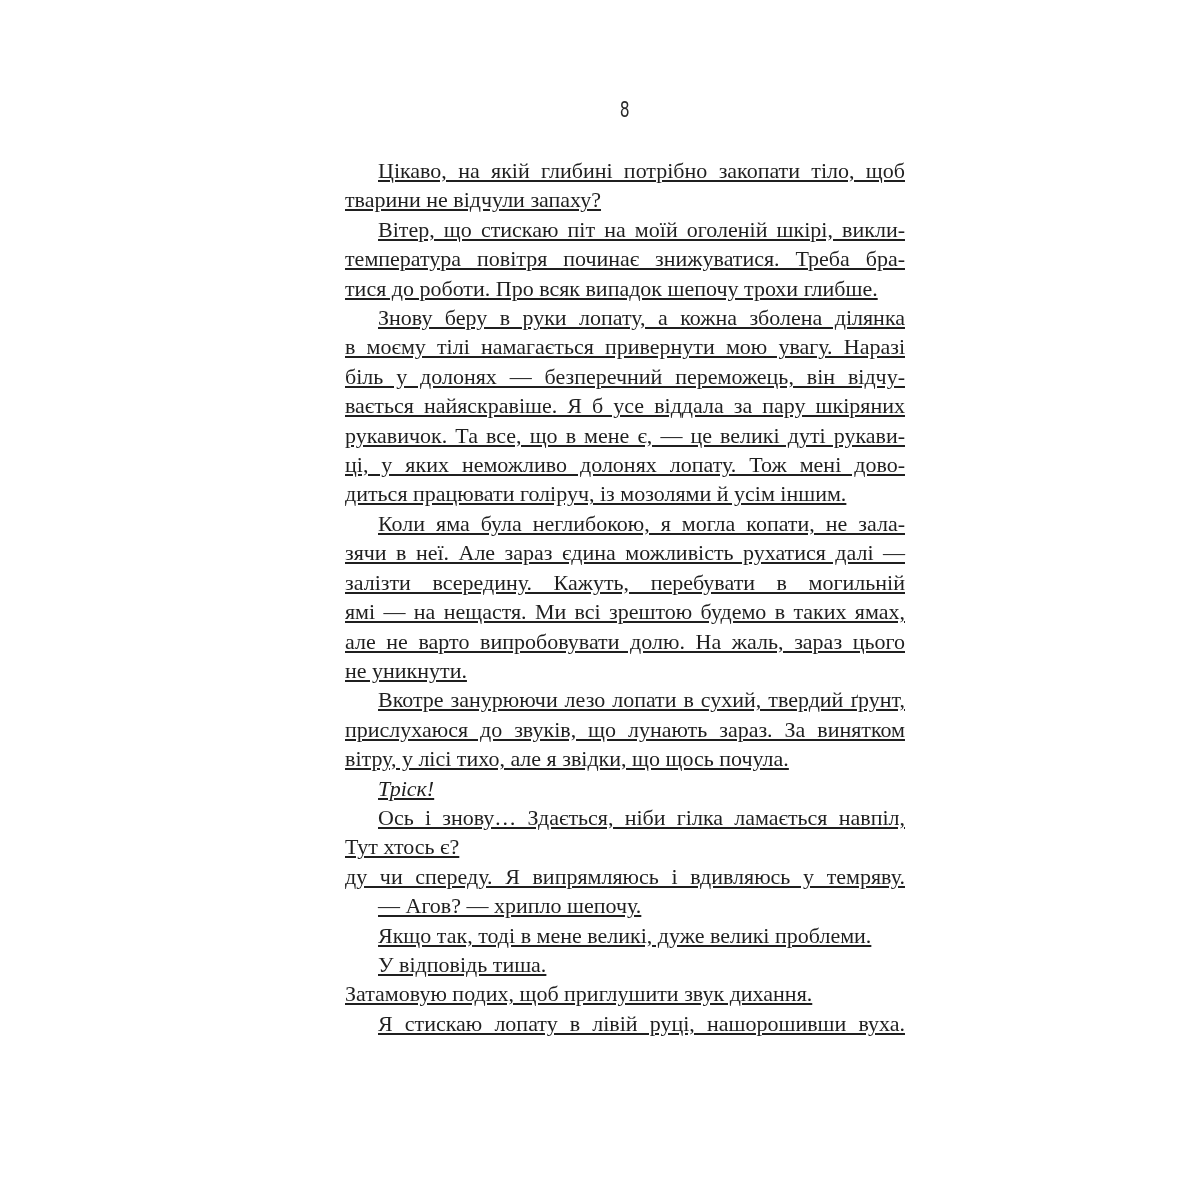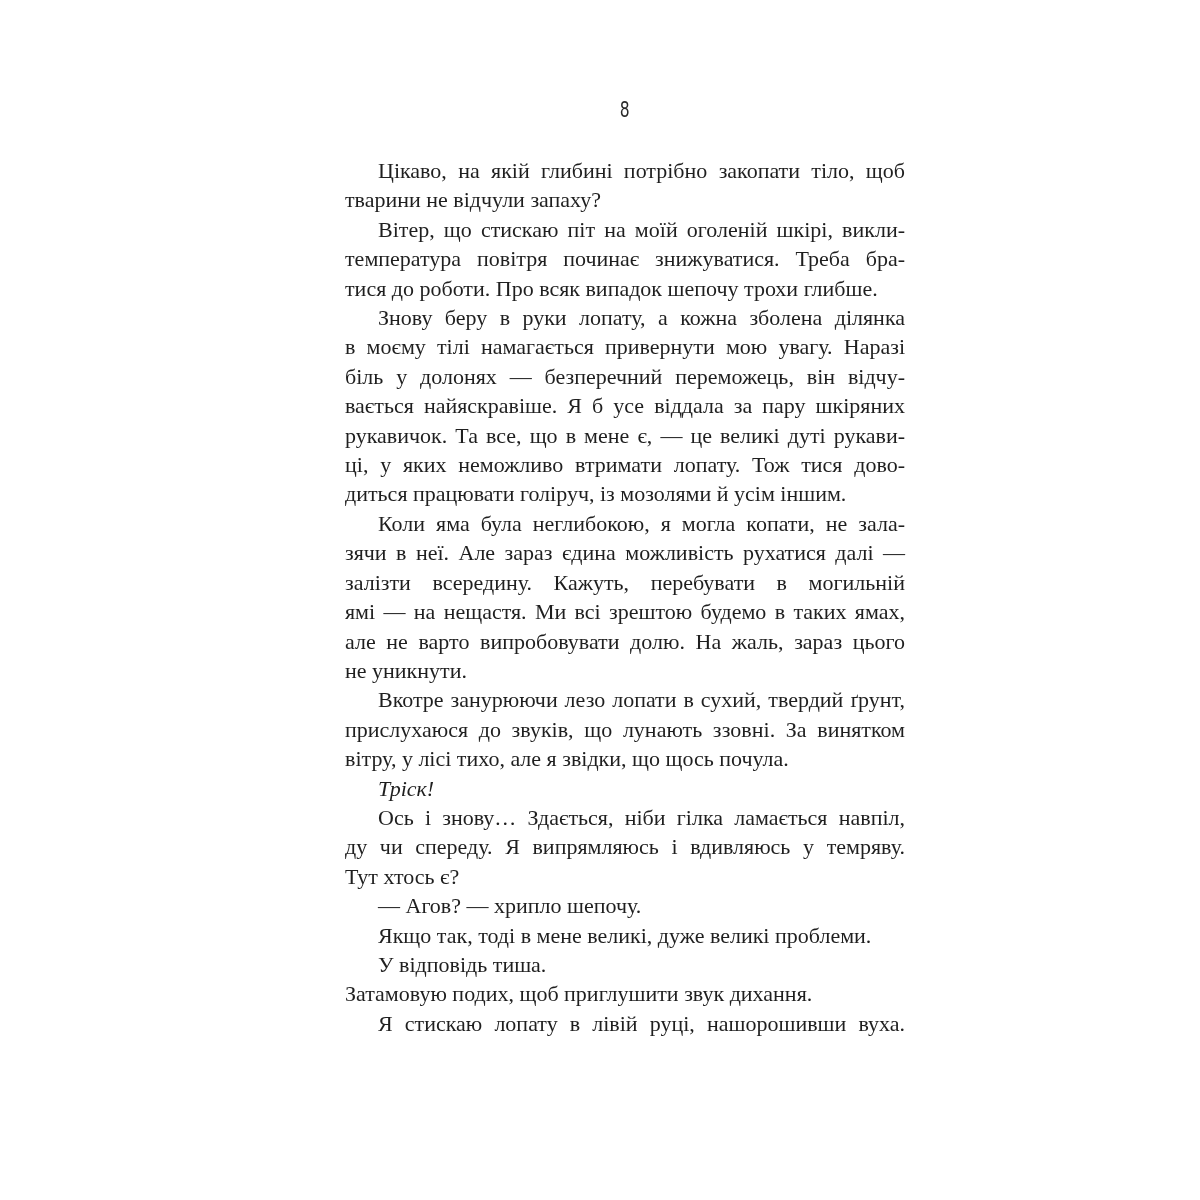--- a/index.html
+++ b/index.html
@@ -33,21 +33,21 @@
     transform-origin: center;
   }
   .text-block {
     position: absolute;
     left: 345px;
     top: 156px;
     width: 560px;
     font-size: 22px;
     line-height: 29.4px;
   }
-  .para { margin: 0; padding: 0; }
+  .para { margin: 0; padding: 0; text-decoration: underline; }
   .para.italic { font-style: italic; }
   .line {
     text-align: justify;
     text-align-last: justify;
     text-justify: inter-word;
   }
   .line.first { text-indent: 33px; }
   .line.last {
     text-align-last: left;
     white-space: nowrap;
@@ -69,43 +69,43 @@
         <div class="line first">Вітер, що стискаю піт на моїй оголеній шкірі, викли-</div>
         <div class="line">температура повітря починає знижуватися. Треба бра-</div>
         <div class="line last">тися до роботи. Про всяк випадок шепочу трохи глибше.</div>
       </div>
       <div class="para">
         <div class="line first">Знову беру в руки лопату, а кожна зболена ділянка</div>
         <div class="line">в моєму тілі намагається привернути мою увагу. Наразі</div>
         <div class="line">біль у долонях — безперечний переможець, він відчу-</div>
         <div class="line">вається найяскравіше. Я б усе віддала за пару шкіряних</div>
         <div class="line">рукавичок. Та все, що в мене є, — це великі дуті рукави-</div>
-        <div class="line">ці, у яких неможливо втримати лопату. Тож тися дово-</div>
+        <div class="line">ці, у яких неможливо долонях лопату. Тож мені дово-</div>
         <div class="line last">диться працювати голіруч, із мозолями й усім іншим.</div>
       </div>
       <div class="para">
         <div class="line first">Коли яма була неглибокою, я могла копати, не зала-</div>
         <div class="line">зячи в неї. Але зараз єдина можливість рухатися далі —</div>
         <div class="line">залізти всередину. Кажуть, перебувати в могильній</div>
         <div class="line">ямі — на нещастя. Ми всі зрештою будемо в таких ямах,</div>
         <div class="line">але не варто випробовувати долю. На жаль, зараз цього</div>
         <div class="line last">не уникнути.</div>
       </div>
       <div class="para">
         <div class="line first">Вкотре занурюючи лезо лопати в сухий, твердий ґрунт,</div>
-        <div class="line">прислухаюся до звуків, що лунають ззовні. За винятком</div>
+        <div class="line">прислухаюся до звуків, що лунають зараз. За винятком</div>
         <div class="line last">вітру, у лісі тихо, але я звідки, що щось почула.</div>
       </div>
       <div class="para italic">
         <div class="line first last">Тріск!</div>
       </div>
       <div class="para">
         <div class="line first">Ось і знову… Здається, ніби гілка ламається навпіл,</div>
+        <div class="line last">Тут хтось є?</div>
         <div class="line">ду чи спереду. Я випрямляюсь і вдивляюсь у темряву.</div>
-        <div class="line last">Тут хтось є?</div>
       </div>
       <div class="para">
         <div class="line first last">— Агов? — хрипло шепочу.</div>
       </div>
       <div class="para">
         <div class="line first last">Якщо так, тоді в мене великі, дуже великі проблеми.</div>
       </div>
       <div class="para">
         <div class="line first last">У відповідь тиша.</div>
       </div>

